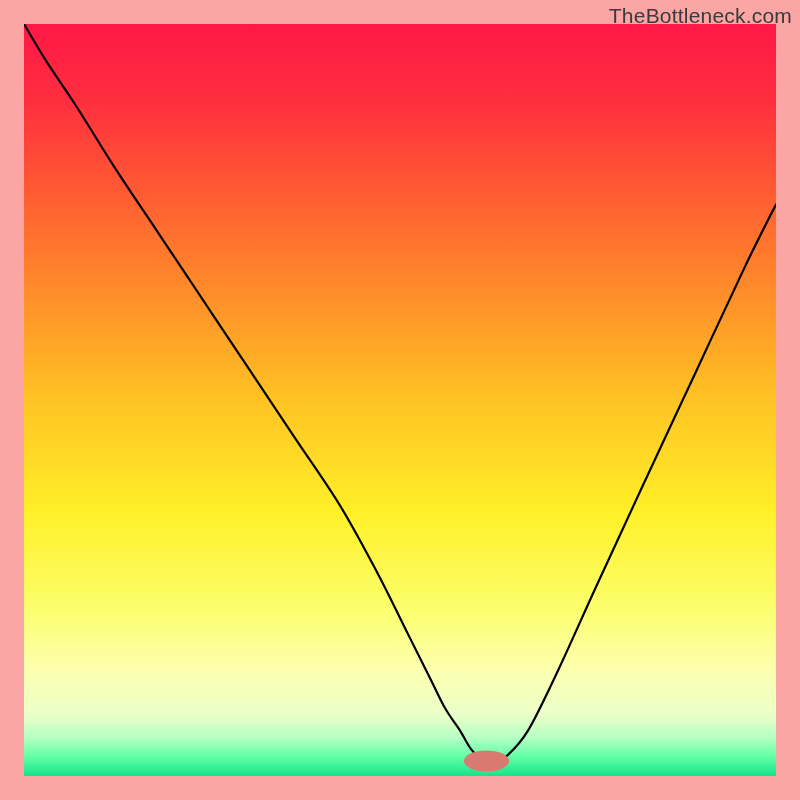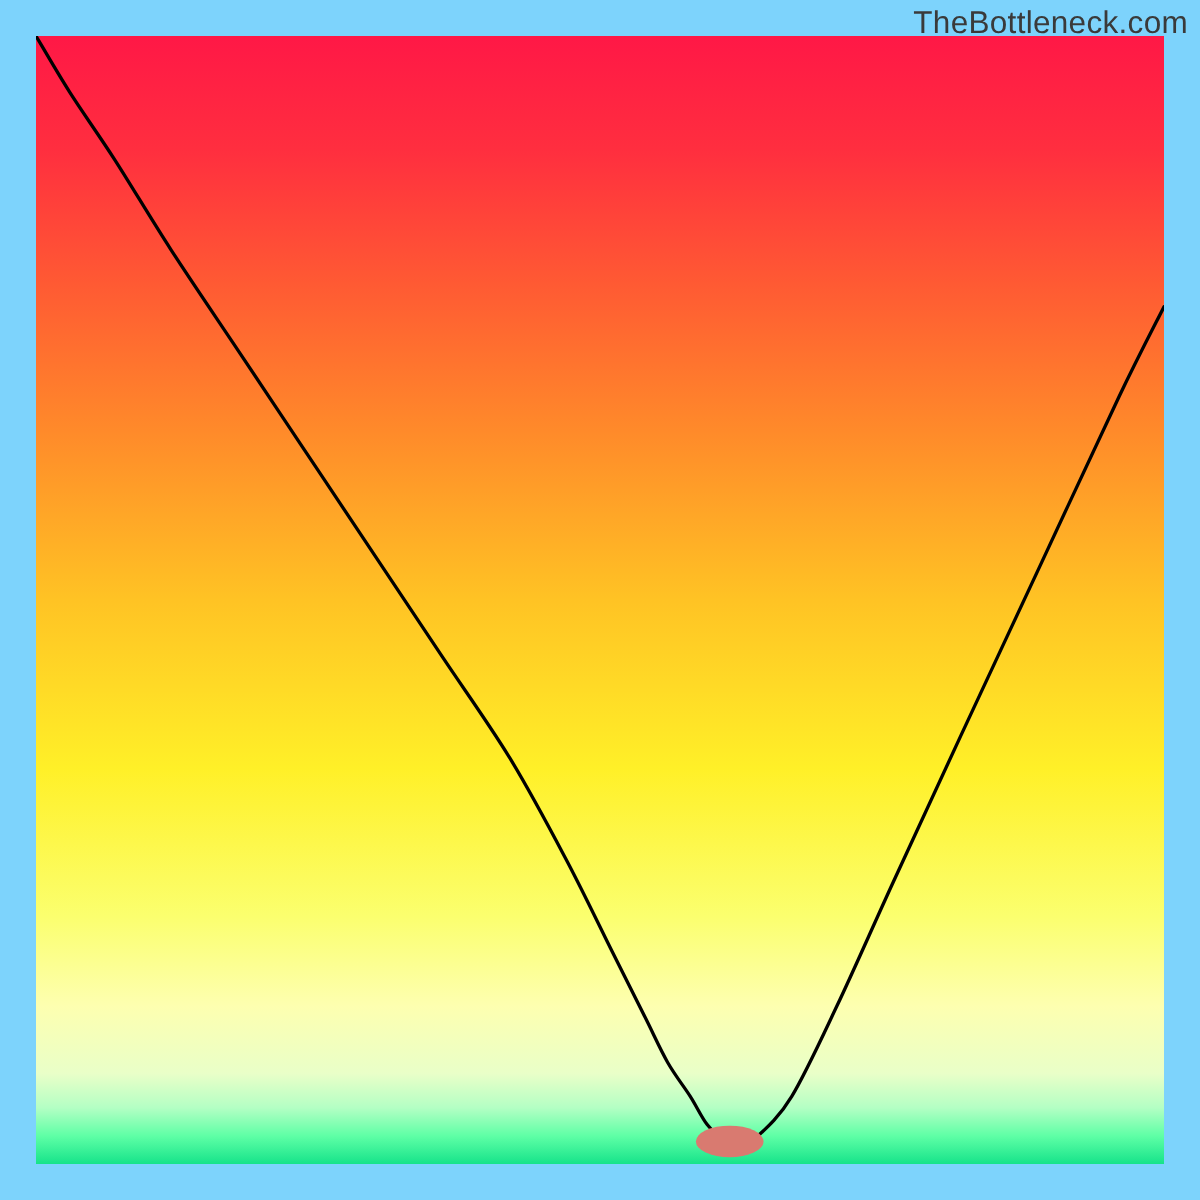--- a/index.html
+++ b/index.html
@@ -8,21 +8,21 @@
     width: 800px;
     height: 800px;
     overflow: hidden;
     background: #000;
     font-family: Arial, Helvetica, sans-serif;
   }
   .frame {
     position: relative;
     width: 800px;
     height: 800px;
-    background: #7dd3fc;
+    background: #fca5a5;
   }
   .plot-area {
     position: absolute;
     left: 24px;
     top: 24px;
     width: 752px;
     height: 752px;
     overflow: hidden;
   }
   .watermark {

